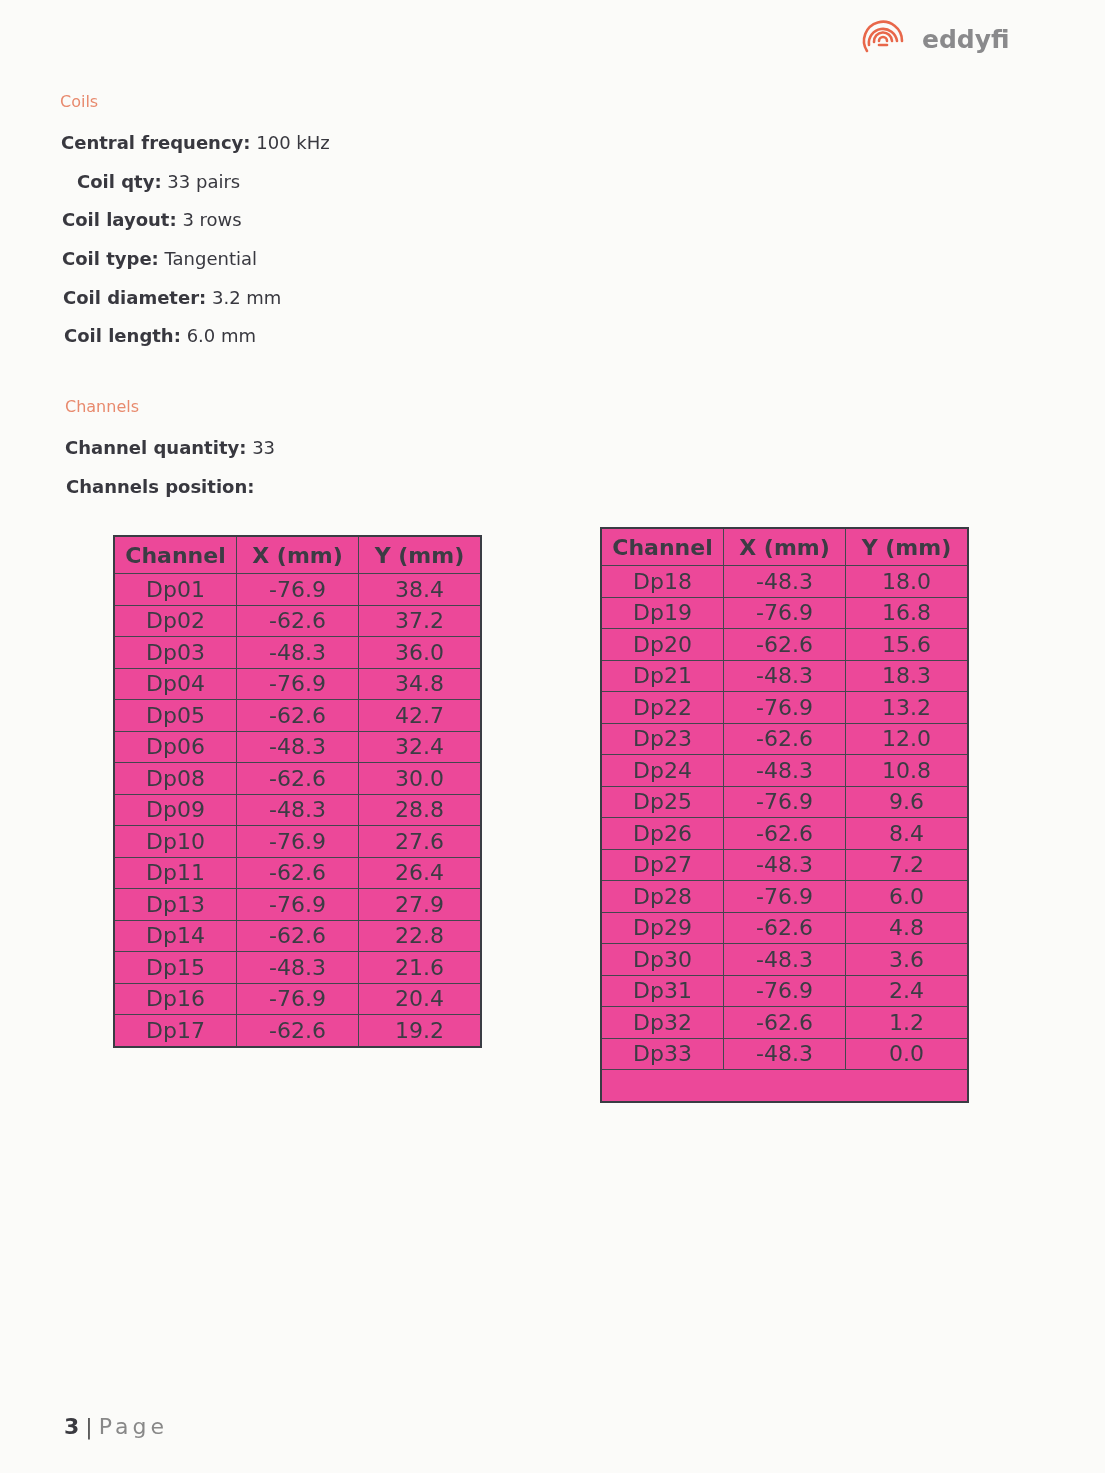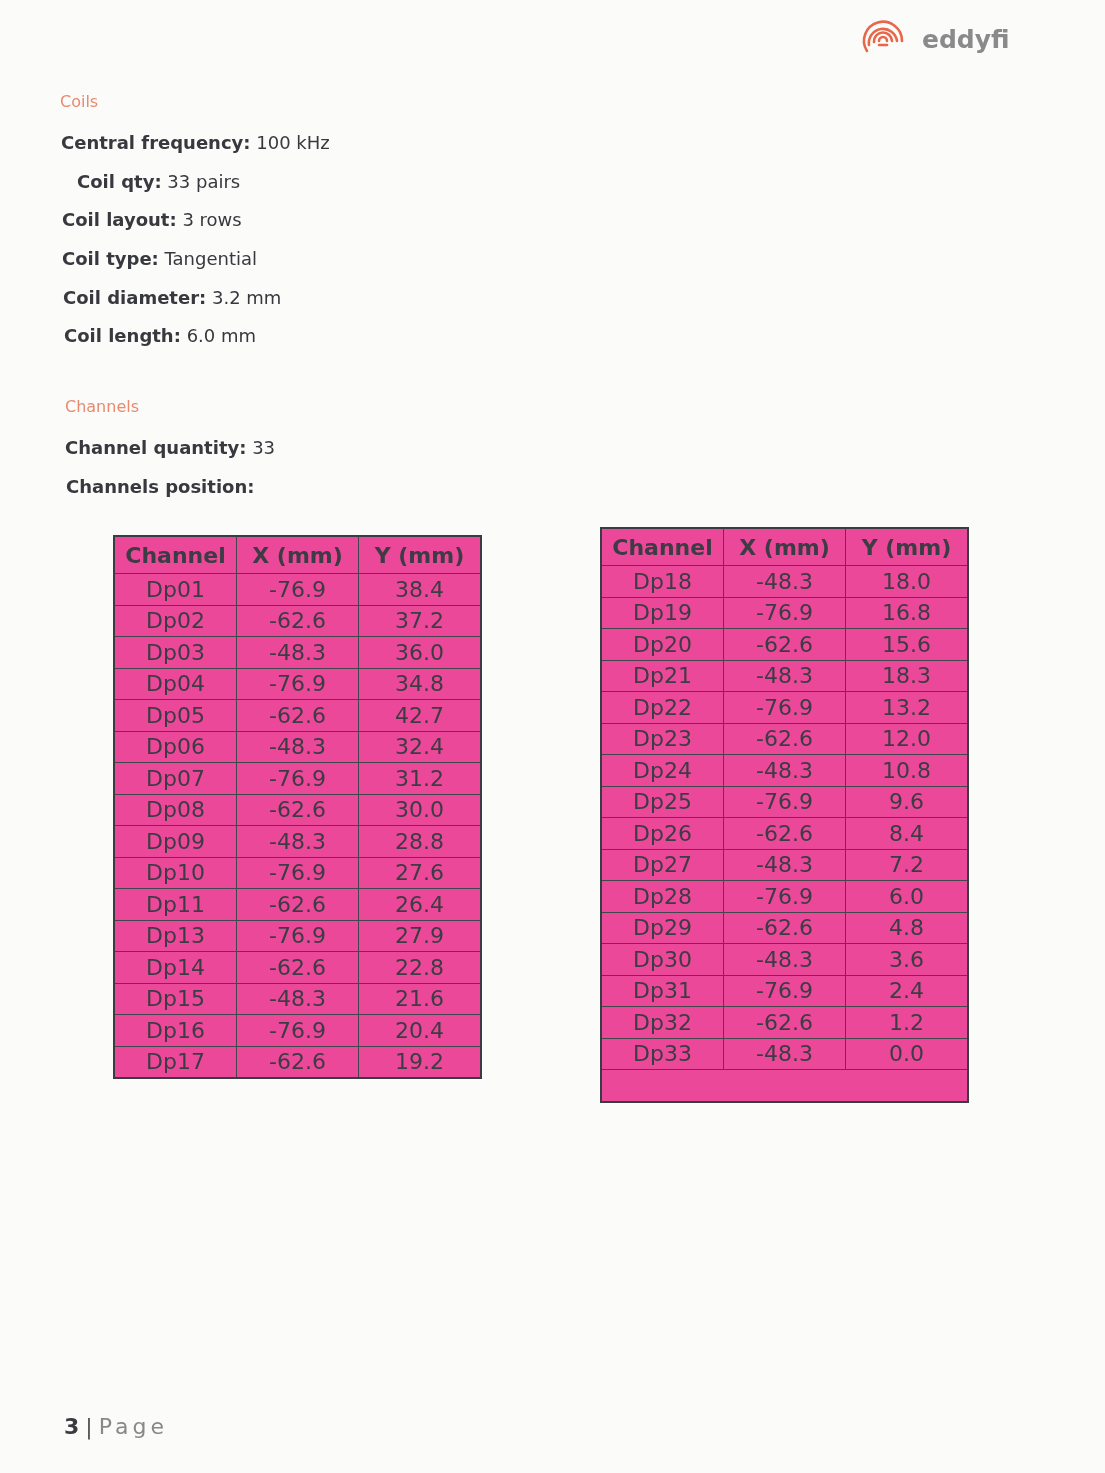--- a/index.html
+++ b/index.html
@@ -162,25 +162,20 @@
         <td>Dp05</td>
         <td>-62.6</td>
         <td>42.7</td>
       </tr>
       <tr>
         <td>Dp06</td>
         <td>-48.3</td>
         <td>32.4</td>
       </tr>
       <tr>
-        <td>Dp07</td>
-        <td>-76.9</td>
-        <td>31.2</td>
-      </tr>
-      <tr>
         <td>Dp08</td>
         <td>-62.6</td>
         <td>30.0</td>
       </tr>
       <tr>
         <td>Dp09</td>
         <td>-48.3</td>
         <td>28.8</td>
       </tr>
       <tr>

